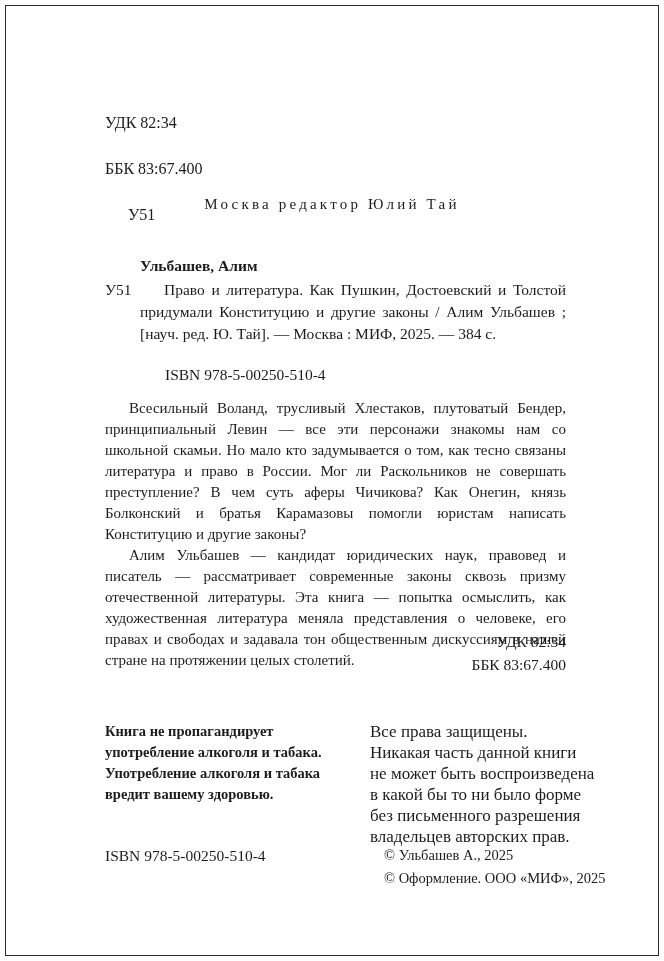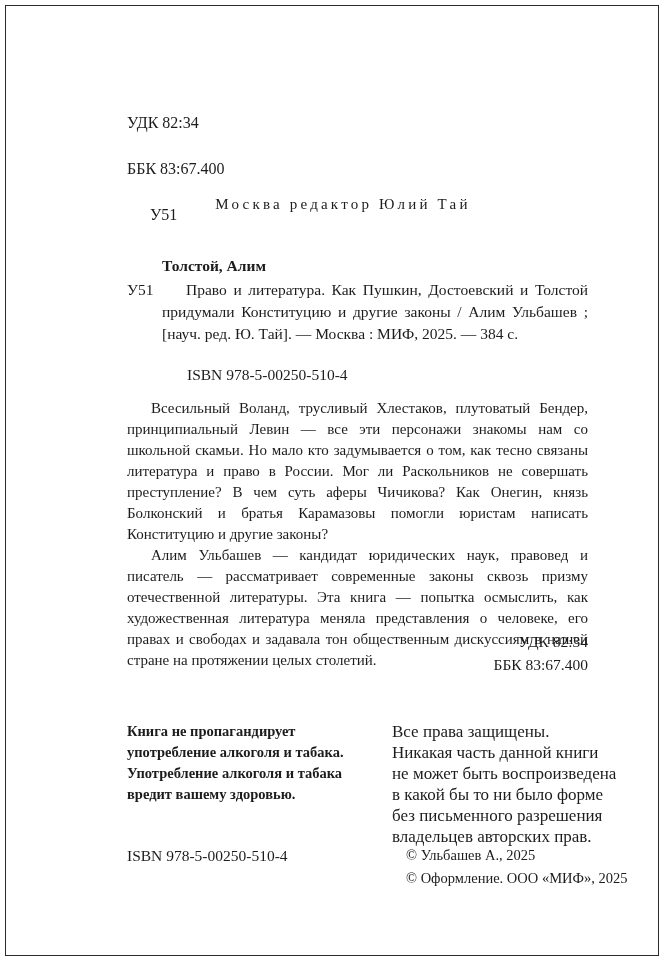--- a/index.html
+++ b/index.html
@@ -11,21 +11,21 @@
     font-family: "Liberation Serif", "DejaVu Serif", serif;
     color: #1c1c1c;
     overflow: hidden;
   }
   .page-frame {
     position: absolute;
     top: 5px; left: 5px; right: 5px; bottom: 5px;
     border: 1px solid #2b2b2b;
     pointer-events: none;
   }
-  .abs { position: absolute; margin-left: 22px; }
+  .abs { position: absolute; }
 
   .top-codes {
     left: 105px; top: 88px;
     font-size: 16px;
     line-height: 23px;
     white-space: pre-line;
   }
   .top-codes .indent { padding-left: 23px; }
 
   .editor-line {
@@ -114,21 +114,21 @@
 <div class="page-frame"></div>
 
 <div class="abs top-codes">
   <div>УДК 82:34</div>
   <div>ББК 83:67.400</div>
   <div class="indent">У51</div>
 </div>
 
 <div class="abs editor-line">Москва редактор Юлий Тай</div>
 
-<div class="abs author-heading">Толстой, Алим</div>
+<div class="abs author-heading">Ульбашев, Алим</div>
 
 <div class="abs catalog-block">
   <span class="catalog-code">У51</span>
   <span>Право и литература. Как Пушкин, Достоевский и Толстой придумали Конституцию и другие законы / Алим Ульбашев ; [науч. ред. Ю. Тай]. — Москва : МИФ, 2025. — 384 с.</span>
 </div>
 
 <div class="abs isbn-mid">ISBN 978-5-00250-510-4</div>
 
 <div class="abs annotation">
   <p>Всесильный Воланд, трусливый Хлестаков, плутоватый Бендер, принципиальный Левин — все эти персонажи знакомы нам со школьной скамьи. Но мало кто задумывается о том, как тесно связаны литература и право в России. Мог ли Раскольников не совершать преступление? В чем суть аферы Чичикова? Как Онегин, князь Болконский и братья Карамазовы помогли юристам написать Конституцию и другие законы?</p>

